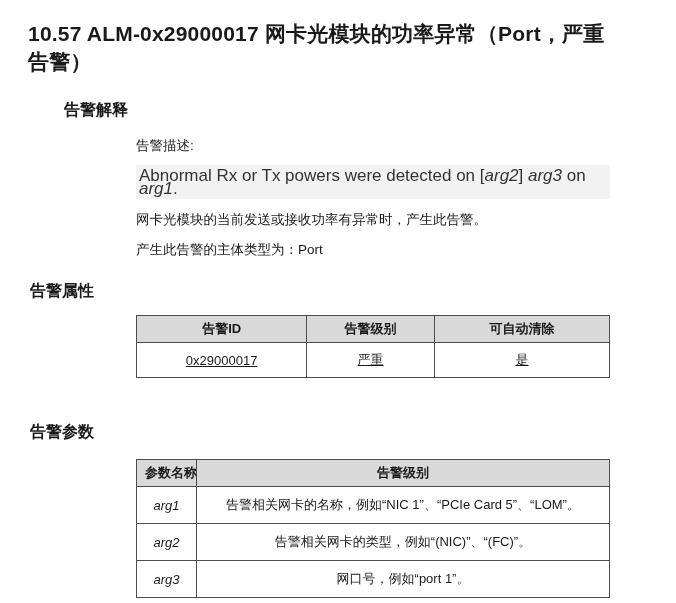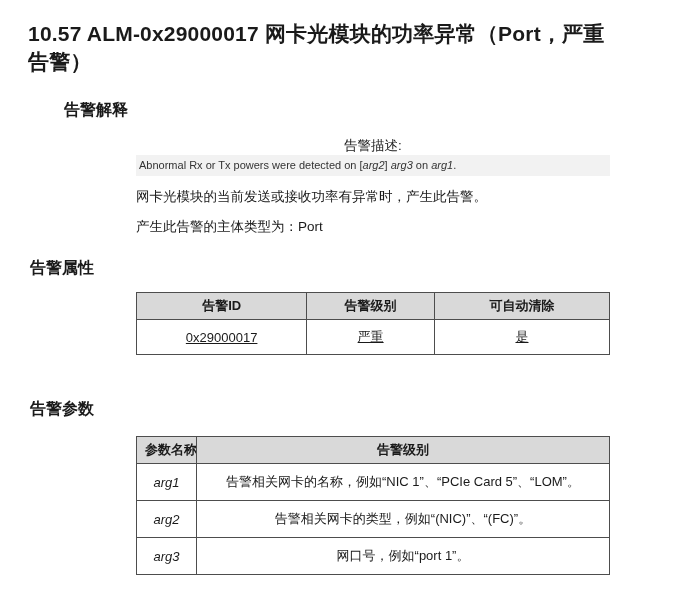--- a/index.html
+++ b/index.html
@@ -18,24 +18,24 @@
   .doc{padding:16px 28px 0 28px;}
   .doc-title{
     font-size:21px;font-weight:bold;line-height:28px;
     max-width:592px;margin-top:4px;letter-spacing:0.2px;
   }
   .section-heading{
     font-size:16px;font-weight:bold;margin-left:2px;
   }
   .indent{margin-left:108px;width:474px;}
   .h-explanation{margin-top:24px;margin-left:36px;}
-  .desc-label{font-size:13.5px;margin-top:16px;text-align:center;}
+  .desc-label{font-size:13.5px;margin-top:16px;}
   .code-line{
-    margin-top:0;background:var(--code-bg);
-    font-size:11px;color:#333;
+    margin-top:10px;background:var(--code-bg);
+    font-size:17px;color:#333;
     padding:4px 6px 4px 3px;line-height:13px;
   }
   .it{font-style:italic;}
   .body-par{font-size:13.5px;margin-top:12px;line-height:18px;}
   .h-attributes{margin-top:22px;}
   .h-parameters{margin-top:44px;}
   .h-impact{margin-top:31px;}
   table{
     border-collapse:collapse;width:474px;
     font-size:13px;table-layout:fixed;

